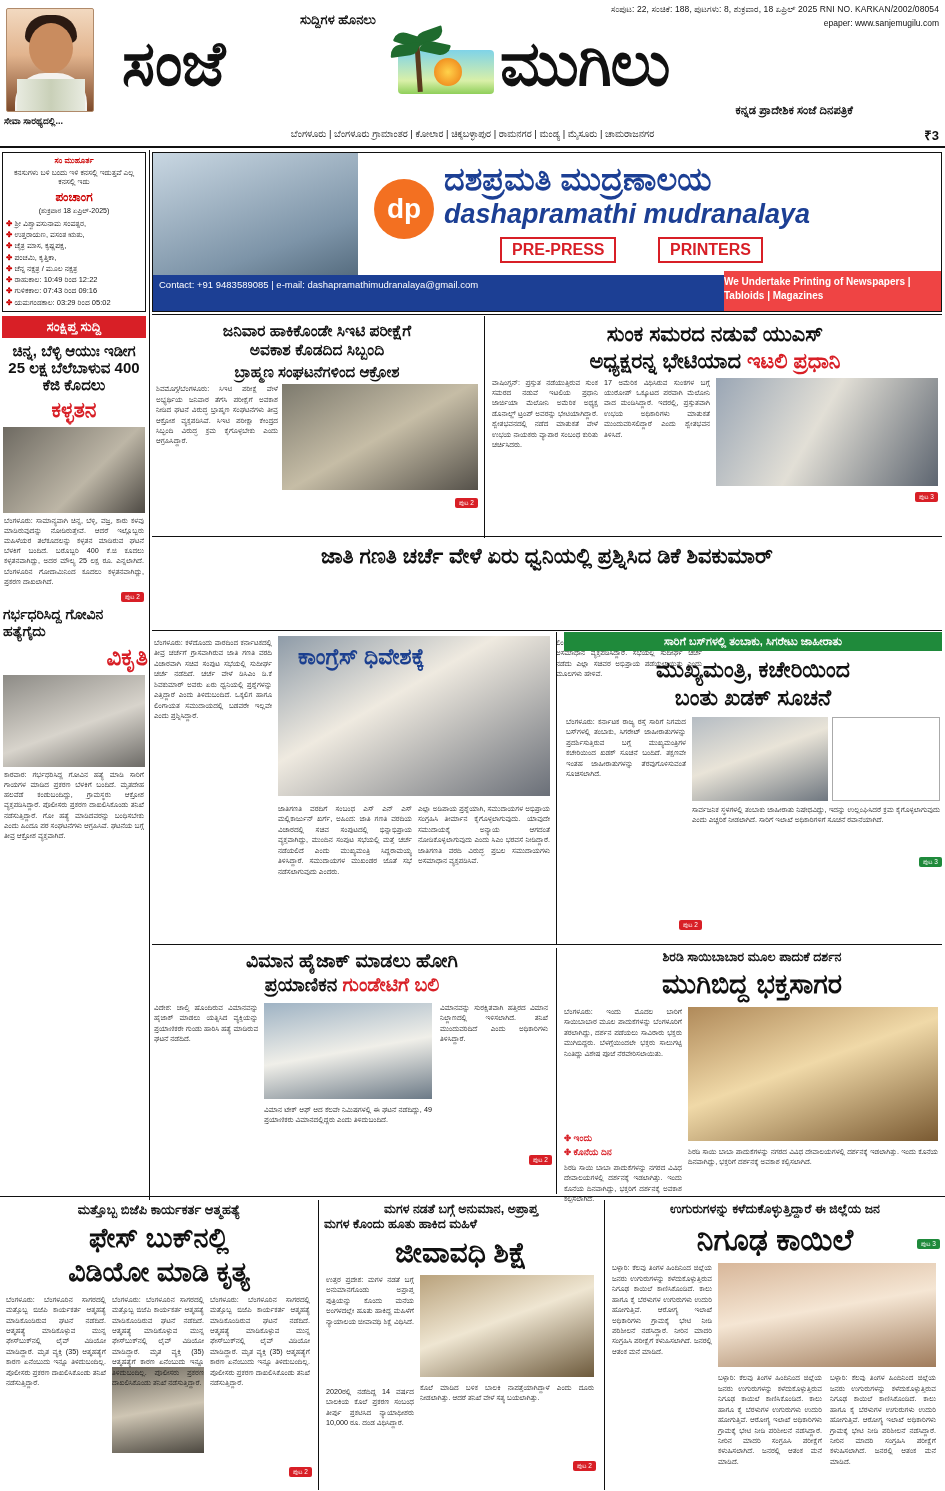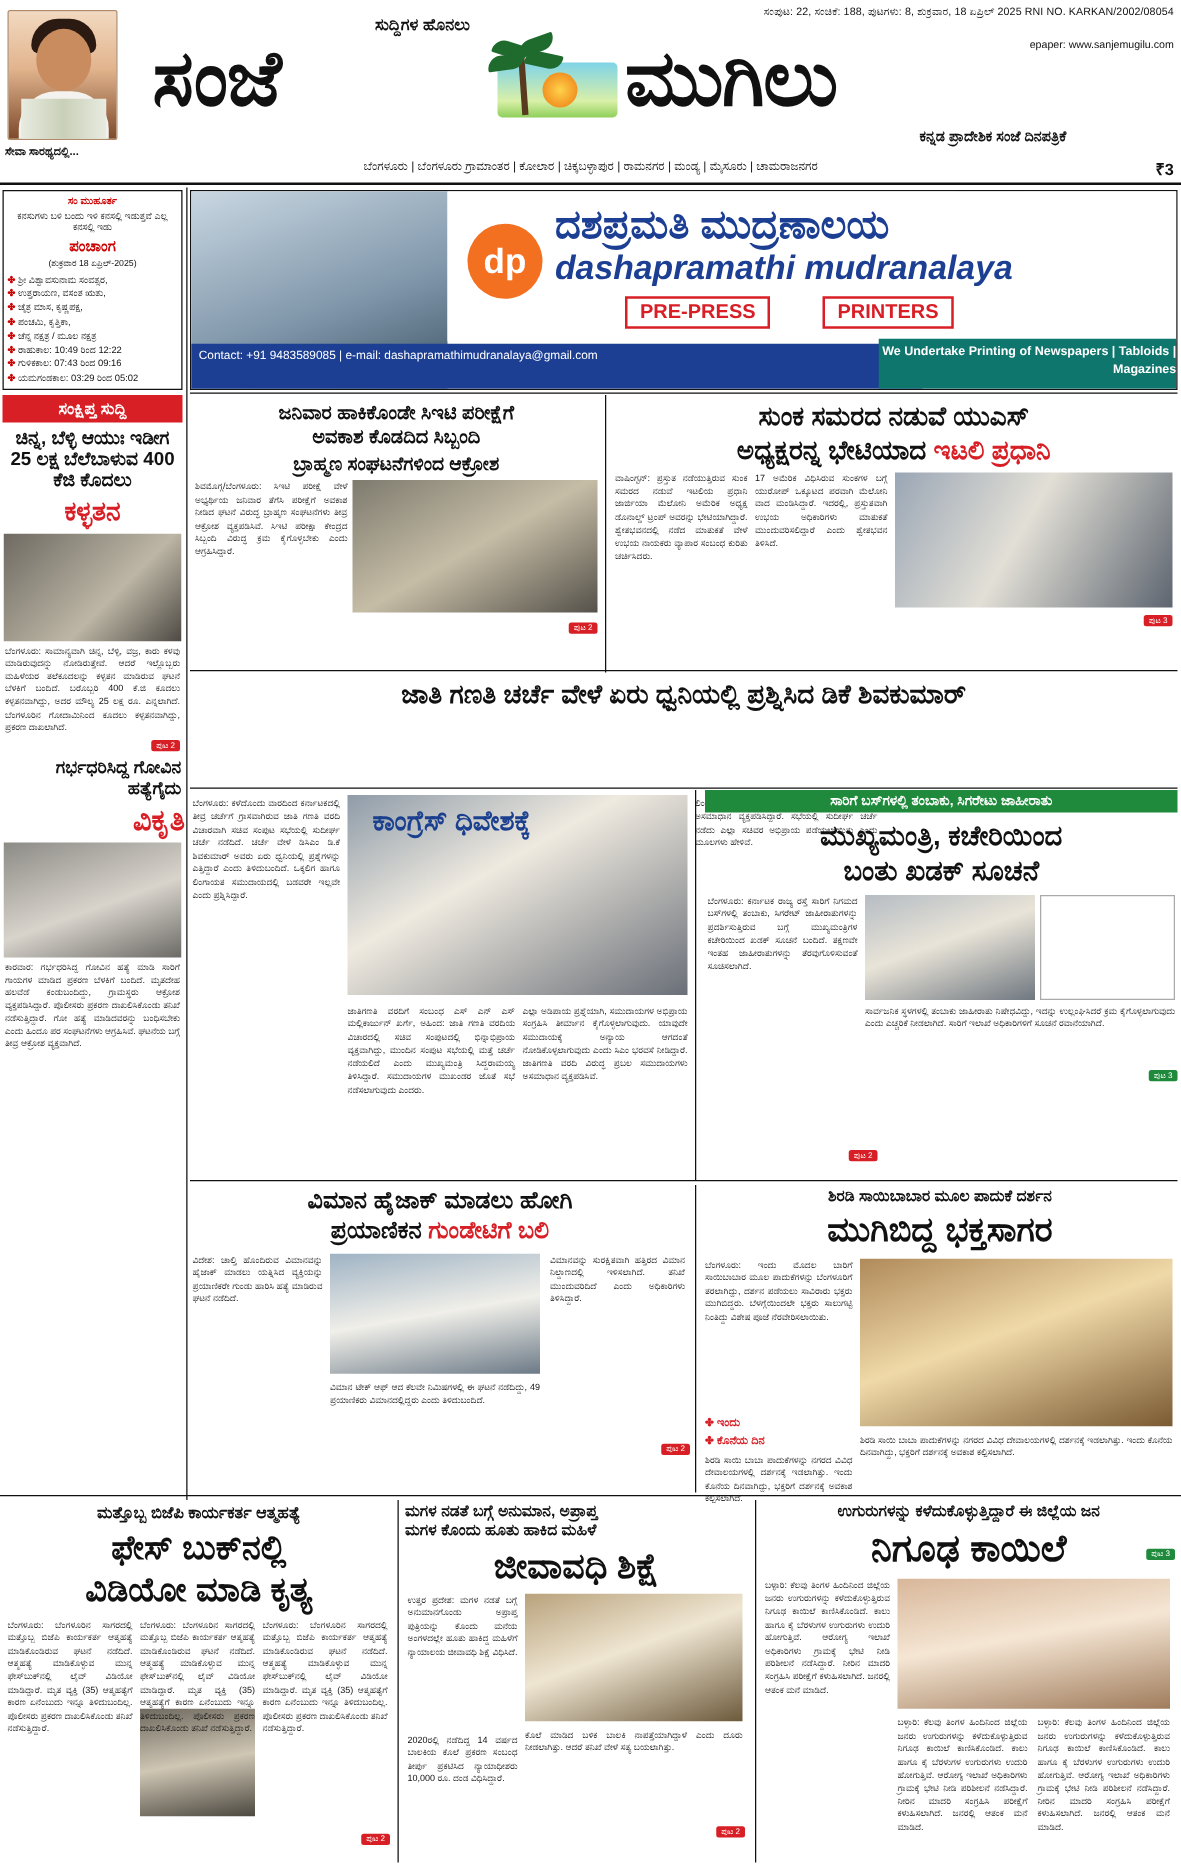--- a/index.html
+++ b/index.html
@@ -13,21 +13,21 @@
     overflow:hidden;
   }
   .page { position:relative; width:945px; height:1491px; background:#fff; }
 
   
   .masthead { position:relative; height:148px; border-bottom:2px solid #111; }
   .mh-topline {
     position:absolute; top:4px; right:6px; font-size:8.5px; color:#111; text-align:center;
     letter-spacing:0.1px;
   }
-  .mh-epaper { position:absolute; top:30px; right:6px; font-size:8.5px; color:#111; }
+  .mh-epaper { position:absolute; top:18px; right:6px; font-size:8.5px; color:#111; }
   .mh-portrait {
     position:absolute; left:6px; top:8px; width:88px; height:104px;
     background:linear-gradient(180deg,#f2d9c0 0%,#e2b48e 45%,#7d4a2b 100%);
     border:1px solid #b08a6a; border-radius:2px; overflow:hidden;
   }
   .mh-portrait .face {
     position:absolute; left:22px; top:14px; width:44px; height:50px; border-radius:50%;
     background:#c98c5f;
   }
   .mh-portrait .hair {
@@ -100,21 +100,21 @@
   }
   .brief-head {
     text-align:center; font-size:15px; font-weight:bold; line-height:1.15; margin:4px 3px; color:#111;
   }
   .brief-kicker { text-align:center; font-size:21px; font-weight:bold; color:#d81f26; margin:3px 0 5px; }
   .photo {
     background:#9aa3a8; position:relative; overflow:hidden; border:0;
   }
   .leftphoto1 { height:86px; margin:0 3px; background:linear-gradient(135deg,#6e6a62,#bdb6a6 60%,#4e4a44); }
   .leftcap { font-size:7.2px; line-height:1.42; text-align:justify; margin:3px 4px; color:#111; }
-  .left-head2 { text-align:right; font-size:14px; font-weight:bold; line-height:1.2; margin:4px 3px; }
+  .left-head2 { text-align:left; font-size:14px; font-weight:bold; line-height:1.2; margin:4px 3px; }
   .left-kick2 { text-align:right; font-size:23px; font-weight:bold; color:#d81f26; margin:2px 0 4px; }
   .leftphoto2 { height:92px; margin:0 3px; background:linear-gradient(160deg,#8d8b86,#d8d4cc 55%,#6c6a66); }
 
   
   .hl-red { color:#d81f26; }
   .art-head {
     font-weight:bold; color:#111; text-align:center; line-height:1.18;
   }
   .body-text { font-size:7.2px; line-height:1.45; text-align:justify; color:#111; }
   .pageref {
@@ -150,22 +150,22 @@
   }
   .ad .printers {
     position:absolute; left:300px; top:84px; border:2px solid #d81f26; color:#d81f26; font-weight:bold;
     font-size:16px; padding:2px 10px;
   }
   .ad .contact {
     position:absolute; left:0; bottom:0; width:585px; height:36px; background:#1c3f94; color:#fff;
     font-size:9.5px; padding:4px 6px; line-height:1.35;
   }
   .ad .undertake {
-    position:absolute; right:0; bottom:0; width:238px; height:40px; background:#0f766e; color:#fff;
-    font-size:10px; text-align:right; padding-top:4px; line-height:1.35; font-weight:bold;
+    position:absolute; right:0; bottom:0; width:217px; height:40px; background:#ef4444; color:#fff;
+    font-size:10px; text-align:left; padding-top:4px; line-height:1.35; font-weight:bold;
   }
 
   
   .storyA { position:absolute; left:152px; top:318px; width:330px; }
   .storyB { position:absolute; left:488px; top:318px; width:454px; }
 
   
   .lead { position:absolute; left:152px; top:540px; width:790px; }
   .lead h1 { margin:0; text-align:center; font-size:34px; font-weight:bold; line-height:1.12; }
   .lead h2 { margin:4px 0 0; text-align:center; font-size:21px; font-weight:bold; line-height:1.15; }
@@ -378,21 +378,21 @@
       <div class="photo" style="position:absolute; left:108px; top:72px; width:92px; height:86px; background:linear-gradient(170deg,#6f6a60,#cfc6b4 50%,#4c4840);"></div>
       <div class="body-text" style="position:absolute; left:108px; top:0; width:92px;">ಬೆಂಗಳೂರು: ಬೆಂಗಳೂರಿನ ಸಾಗರದಲ್ಲಿ ಮತ್ತೊಬ್ಬ ಬಿಜೆಪಿ ಕಾರ್ಯಕರ್ತ ಆತ್ಮಹತ್ಯೆ ಮಾಡಿಕೊಂಡಿರುವ ಘಟನೆ ನಡೆದಿದೆ. ಆತ್ಮಹತ್ಯೆ ಮಾಡಿಕೊಳ್ಳುವ ಮುನ್ನ ಫೇಸ್‌ಬುಕ್‌ನಲ್ಲಿ ಲೈವ್ ವಿಡಿಯೋ ಮಾಡಿದ್ದಾರೆ. ಮೃತ ವ್ಯಕ್ತಿ (35) ಆತ್ಮಹತ್ಯೆಗೆ ಕಾರಣ ಏನೆಂಬುದು ಇನ್ನೂ ತಿಳಿದುಬಂದಿಲ್ಲ. ಪೊಲೀಸರು ಪ್ರಕರಣ ದಾಖಲಿಸಿಕೊಂಡು ತನಿಖೆ ನಡೆಸುತ್ತಿದ್ದಾರೆ.</div>
       <div class="body-text" style="position:absolute; left:206px; top:0; width:100px;">ಬೆಂಗಳೂರು: ಬೆಂಗಳೂರಿನ ಸಾಗರದಲ್ಲಿ ಮತ್ತೊಬ್ಬ ಬಿಜೆಪಿ ಕಾರ್ಯಕರ್ತ ಆತ್ಮಹತ್ಯೆ ಮಾಡಿಕೊಂಡಿರುವ ಘಟನೆ ನಡೆದಿದೆ. ಆತ್ಮಹತ್ಯೆ ಮಾಡಿಕೊಳ್ಳುವ ಮುನ್ನ ಫೇಸ್‌ಬುಕ್‌ನಲ್ಲಿ ಲೈವ್ ವಿಡಿಯೋ ಮಾಡಿದ್ದಾರೆ. ಮೃತ ವ್ಯಕ್ತಿ (35) ಆತ್ಮಹತ್ಯೆಗೆ ಕಾರಣ ಏನೆಂಬುದು ಇನ್ನೂ ತಿಳಿದುಬಂದಿಲ್ಲ. ಪೊಲೀಸರು ಪ್ರಕರಣ ದಾಖಲಿಸಿಕೊಂಡು ತನಿಖೆ ನಡೆಸುತ್ತಿದ್ದಾರೆ.</div>
       <div style="position:absolute; right:2px; top:170px;">
           <span class="pageref">ಪುಟ 2</span>
         </div>
     </div>
   </div>
 
   <div style="position:absolute; left:324px; top:1202px; width:274px;">
-    <div style="text-align:left; font-size:12.5px; font-weight:bold;">ಮಗಳ ನಡತೆ ಬಗ್ಗೆ ಅನುಮಾನ, ಅಪ್ರಾಪ್ತ</div>
+    <div style="text-align:center; font-size:12.5px; font-weight:bold;">ಮಗಳ ನಡತೆ ಬಗ್ಗೆ ಅನುಮಾನ, ಅಪ್ರಾಪ್ತ</div>
     <div style="text-align:left; font-size:12.5px; font-weight:bold;">ಮಗಳ ಕೊಂದು ಹೂತು ಹಾಕಿದ ಮಹಿಳೆ</div>
     <div class="art-head hl-red" style="font-size:28px; margin-top:4px;">ಜೀವಾವಧಿ ಶಿಕ್ಷೆ</div>
     <div style="position:relative; height:200px; margin-top:6px;">
       <div class="body-text" style="position:absolute; left:2px; top:0; width:88px;">ಉತ್ತರ ಪ್ರದೇಶ: ಮಗಳ ನಡತೆ ಬಗ್ಗೆ ಅನುಮಾನಗೊಂಡು ಅಪ್ರಾಪ್ತ ಪುತ್ರಿಯನ್ನು ಕೊಂದು ಮನೆಯ ಅಂಗಳದಲ್ಲೇ ಹೂತು ಹಾಕಿದ್ದ ಮಹಿಳೆಗೆ ನ್ಯಾಯಾಲಯ ಜೀವಾವಧಿ ಶಿಕ್ಷೆ ವಿಧಿಸಿದೆ.</div>
       <div class="photo" style="position:absolute; left:96px; top:0; width:174px; height:102px; background:linear-gradient(160deg,#b9a27c,#efe6d2 45%,#6d5a3c);"></div>
       <div class="body-text" style="position:absolute; left:2px; top:112px; width:88px;">2020ರಲ್ಲಿ ನಡೆದಿದ್ದ 14 ವರ್ಷದ ಬಾಲಕಿಯ ಕೊಲೆ ಪ್ರಕರಣ ಸಂಬಂಧ ತೀರ್ಪು ಪ್ರಕಟಿಸಿದ ನ್ಯಾಯಾಧೀಶರು 10,000 ರೂ. ದಂಡ ವಿಧಿಸಿದ್ದಾರೆ.</div>
       <div class="body-text" style="position:absolute; left:96px; top:108px; width:174px;">ಕೊಲೆ ಮಾಡಿದ ಬಳಿಕ ಬಾಲಕಿ ನಾಪತ್ತೆಯಾಗಿದ್ದಾಳೆ ಎಂದು ದೂರು ನೀಡಲಾಗಿತ್ತು. ಆದರೆ ತನಿಖೆ ವೇಳೆ ಸತ್ಯ ಬಯಲಾಗಿತ್ತು.</div>
       <div style="position:absolute; right:2px; top:184px;">
           <span class="pageref">ಪುಟ 2</span>
         </div>

